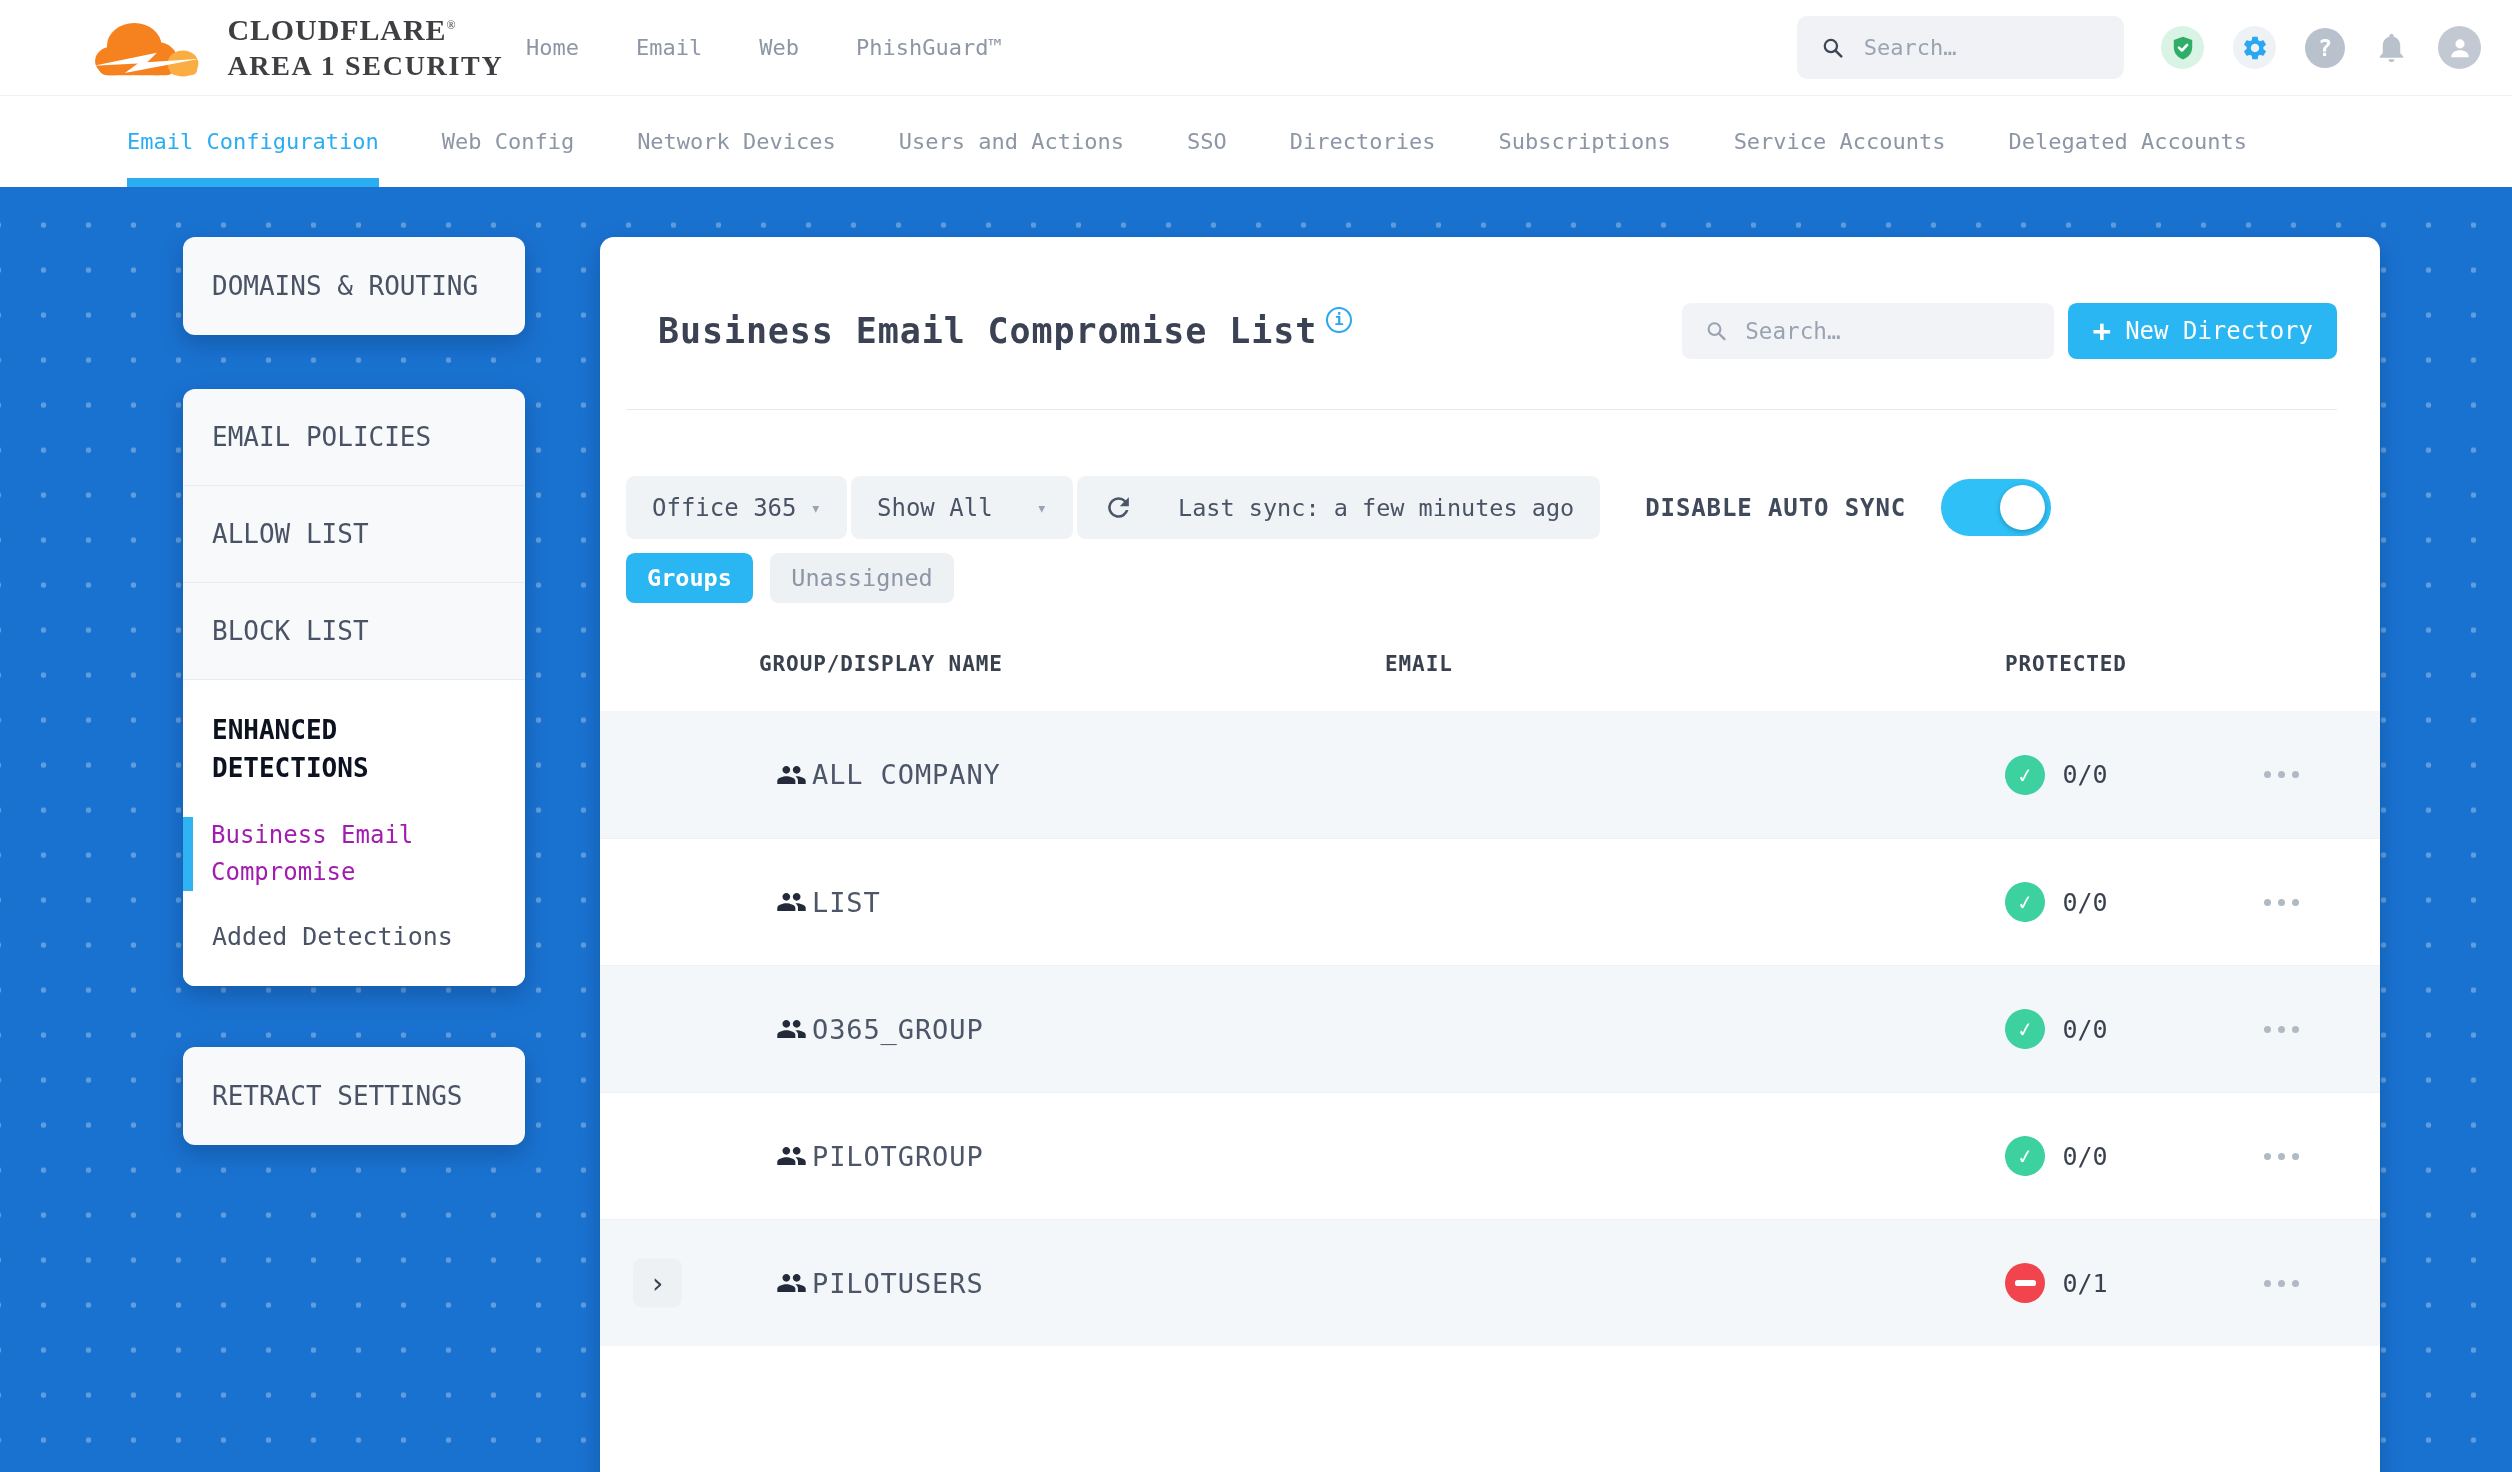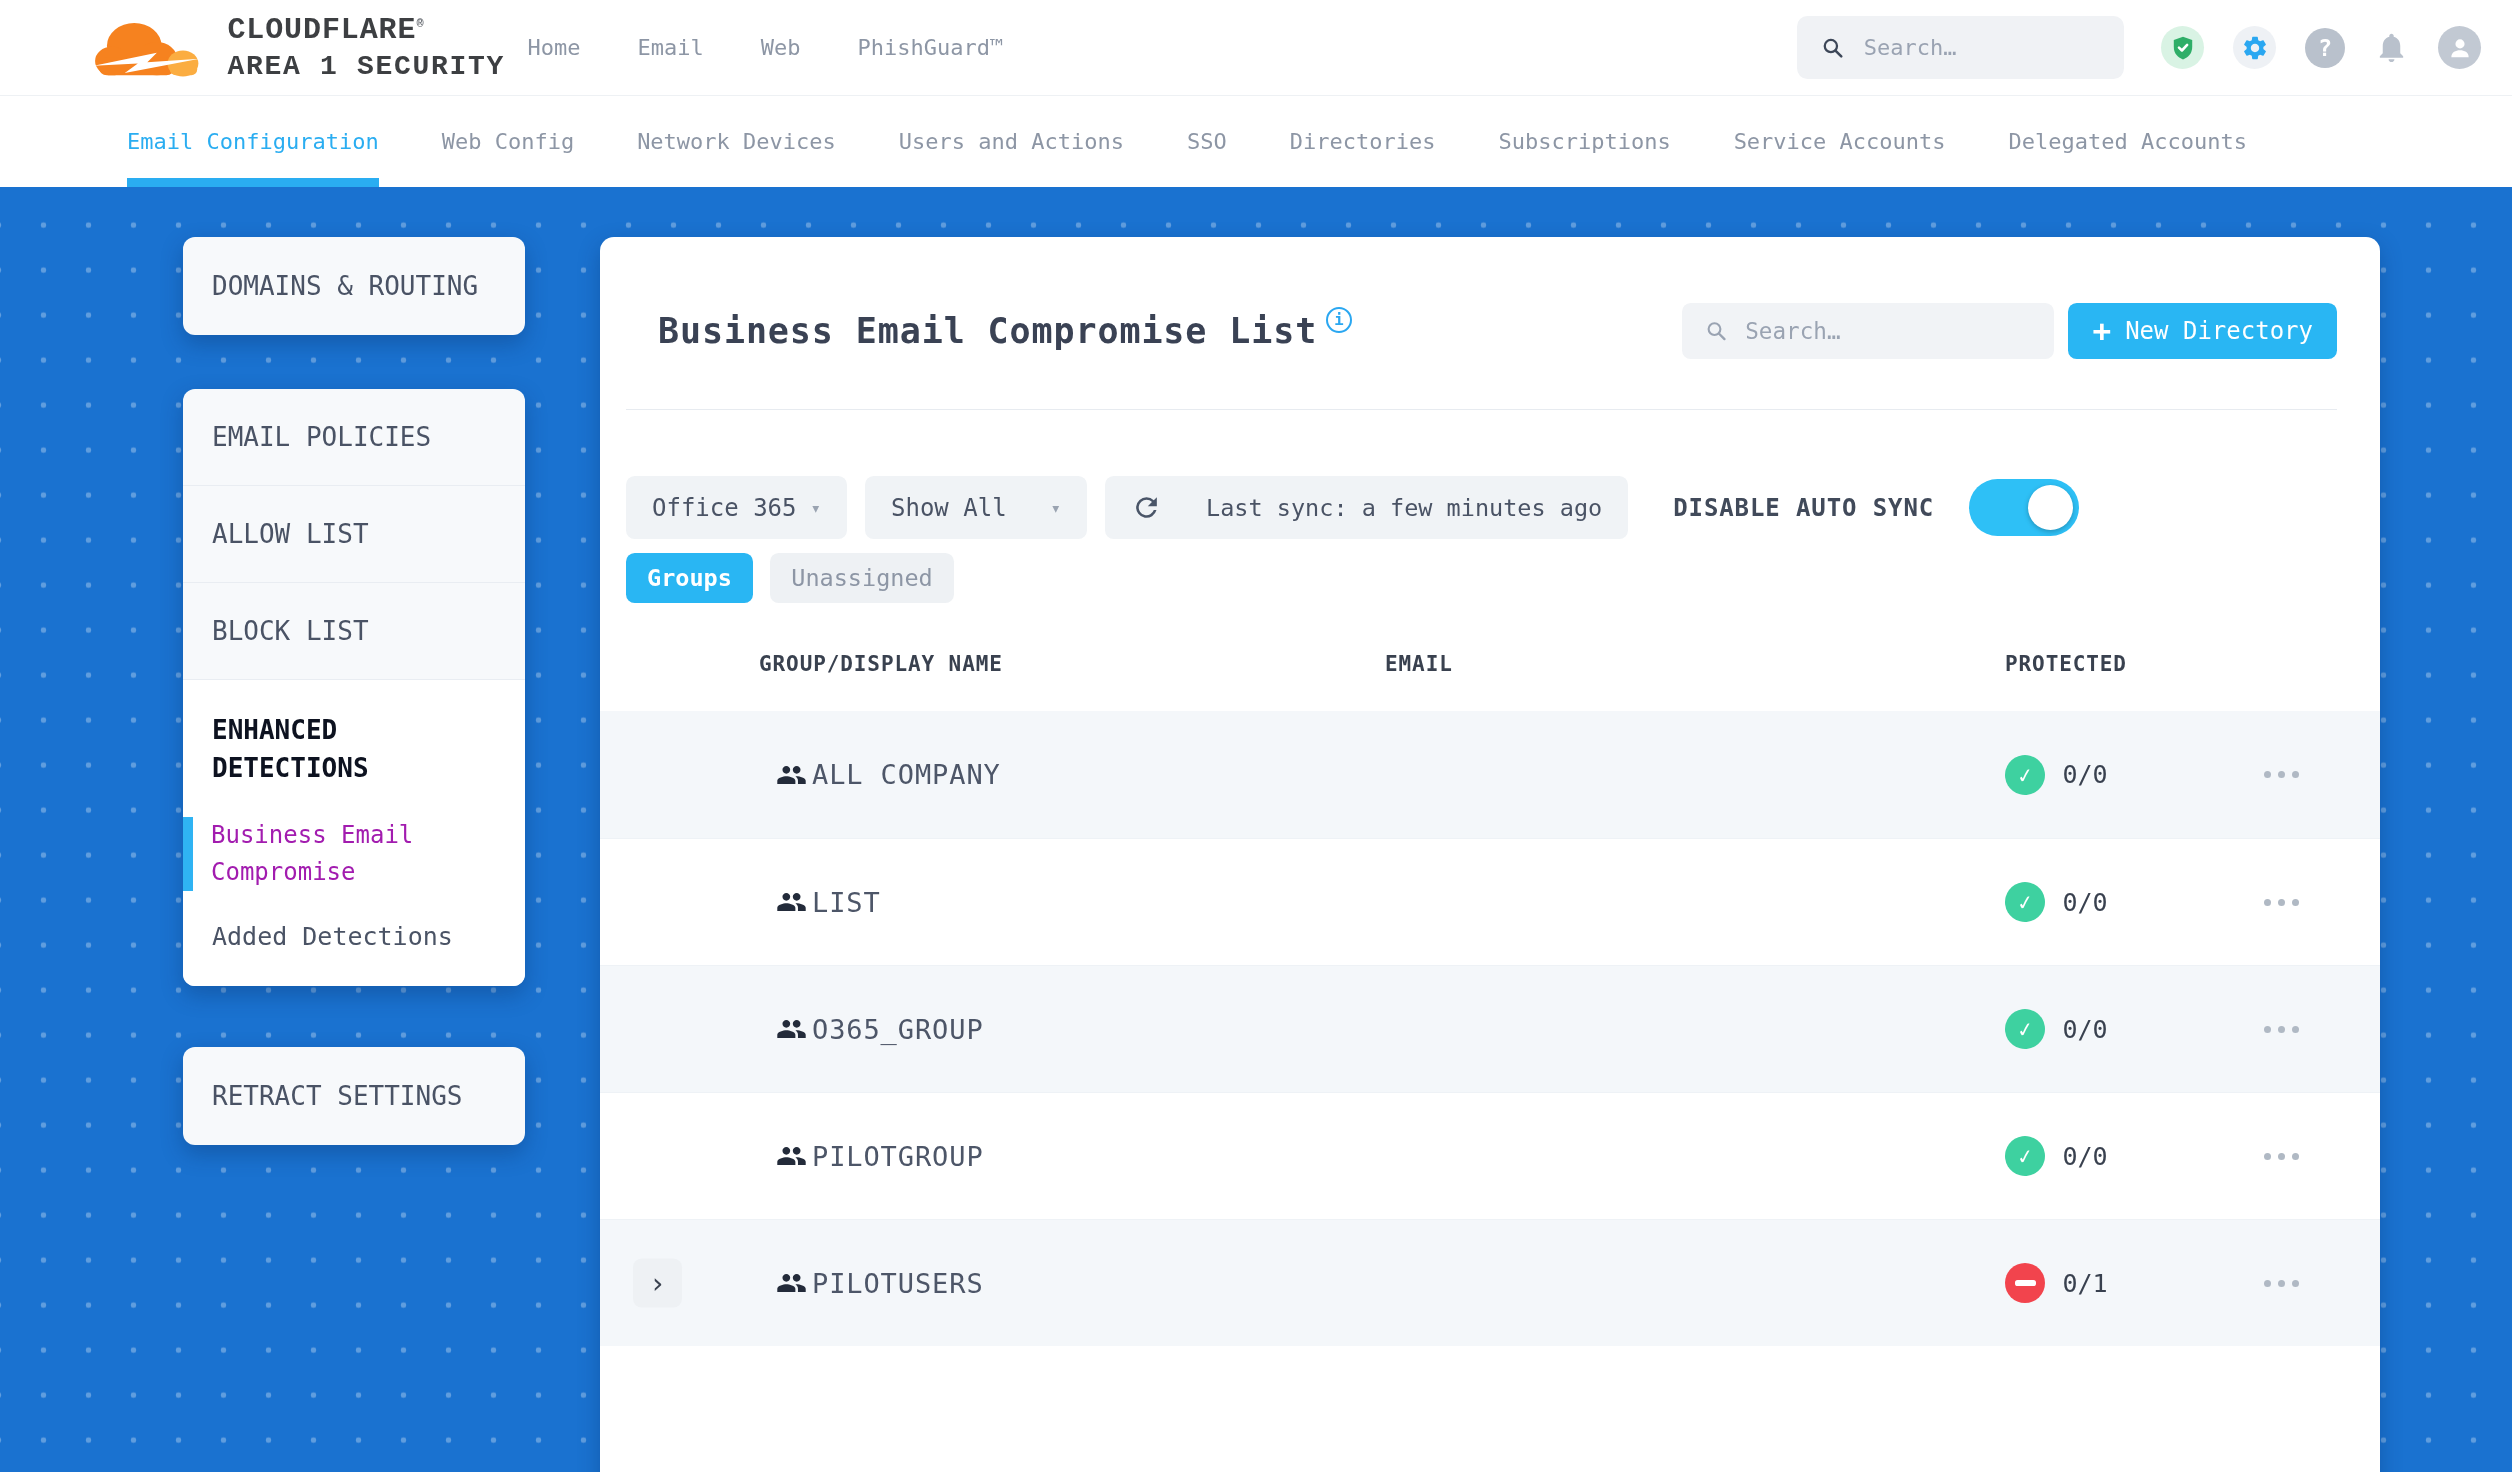--- a/index.html
+++ b/index.html
@@ -4,21 +4,21 @@
 <style>
   * { margin:0; padding:0; box-sizing:border-box; }
   html,body { width:2512px; height:1473px; overflow:hidden; }
   body { font-family:"DejaVu Sans Mono", monospace; background:#fff; }
 
   
   .topbar { height:96px; background:#fff; display:flex; align-items:center;
             padding:0 31px 0 87px; border-bottom:1.7px solid #eef1f4; }
   .logo { display:flex; align-items:center; gap:17.4px; }
   .logo svg { width:123px; height:76px; }
-  .logo-text { font-family:Liberation Mono, monospace; color:#3d3f42; }
+  .logo-text { font-family:Liberation Serif, serif; color:#3d3f42; }
   .logo-name { font-size:30px; font-weight:bold; letter-spacing:0.9px; }
   .logo-name sup { font-size:12px; color:#6b6f75; }
   .logo-sub { font-size:28px; font-weight:bold; letter-spacing:1.7px; margin-top:3.5px; }
   .top-nav { display:flex; gap:57px; margin-left:22.6px; font-size:22px; color:#8d96a5; }
   .top-nav span { cursor:pointer; }
   .top-search { margin-left:auto; width:327px; height:63px; background:#f0f2f5; border-radius:10.4px;
                 display:flex; align-items:center; gap:19px; padding:0 24px; }
   .top-search input { border:0; outline:0; background:transparent; font:22px "DejaVu Sans Mono",monospace;
                       color:#5aununited;  color:#5a6270; width:100%; }
   .top-search input::placeholder { color:#9aa3b2; }
@@ -72,21 +72,21 @@
                  font:24px "DejaVu Sans Mono",monospace; padding:0 24px; display:flex; align-items:center;
                  gap:14px; cursor:pointer; }
   .btn-primary .plus { font-size:31px; font-weight:bold; margin-top:-2.6px; }
 
   .description { margin:52px 43px 0 26px; font-size:24px; line-height:37px; color:#4a5568; max-width:1704px; }
   .rule { margin:50px 43px 0 26px; border:0; border-top:1.7px solid #e7ebf0; }
 
   .controls { margin:66px 43px 0 26px; display:flex; align-items:center; }
   .chip { background:#f0f3f6; height:63px; border-radius:8.7px; display:flex; align-items:center;
           gap:14px; padding:0 26px; font-size:24px; color:#4a5365; cursor:pointer; }
-  .chip + .chip { margin-left:18px;gap:44px; }
+  .chip + .chip { margin-left:4px;gap:44px; }
   .caret { font-size:17.4px; color:#9aa3b1; }
   .sync-chip { margin-left:auto; font-size:23.5px; }
   .autosync-label { margin-left:45px; font-size:24px; font-weight:bold; letter-spacing:0.9px; color:#414a5a; }
   .toggle { margin-left:35px; width:110px; height:57px; border-radius:29px; background:#2ec0f6;
             position:relative; flex:none; cursor:pointer; }
   .toggle .knob { position:absolute; top:6px; right:6px; width:45px; height:45px; border-radius:50%;
                   background:#fff; box-shadow:0 1.7px 5.2px rgba(0,0,0,.25); }
 
   .pill-row { margin:14px 43px 0 26px; display:flex; gap:17.4px; }
   .pill { height:50px; border-radius:8.7px; padding:0 21px; font-size:23.5px; display:flex; align-items:center; cursor:pointer; }

